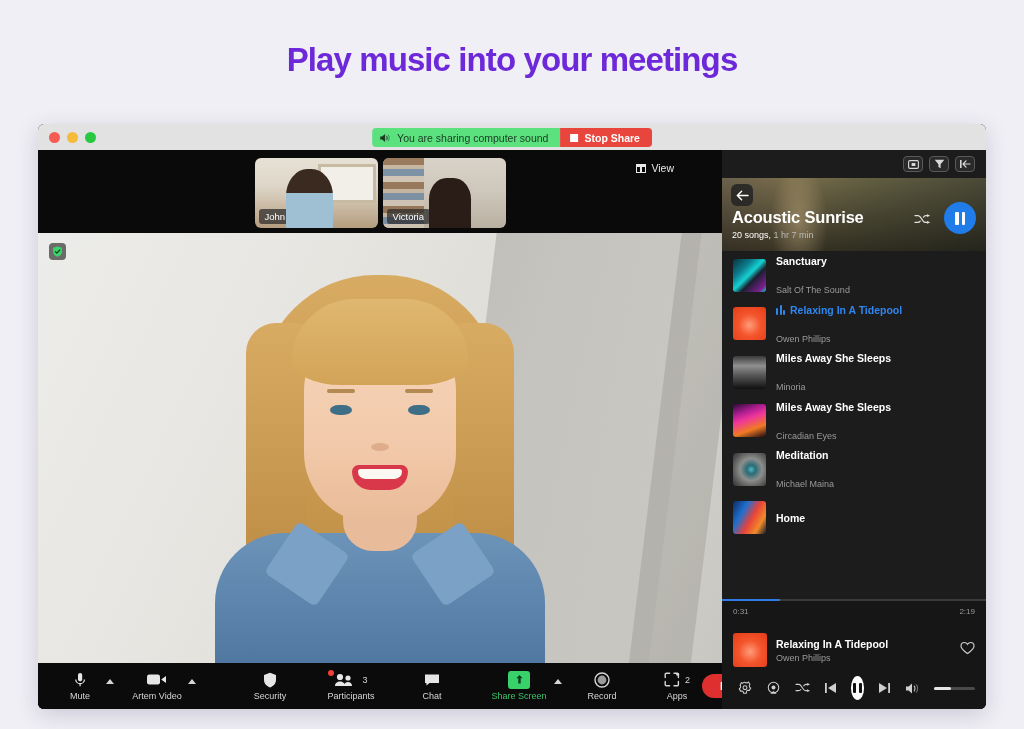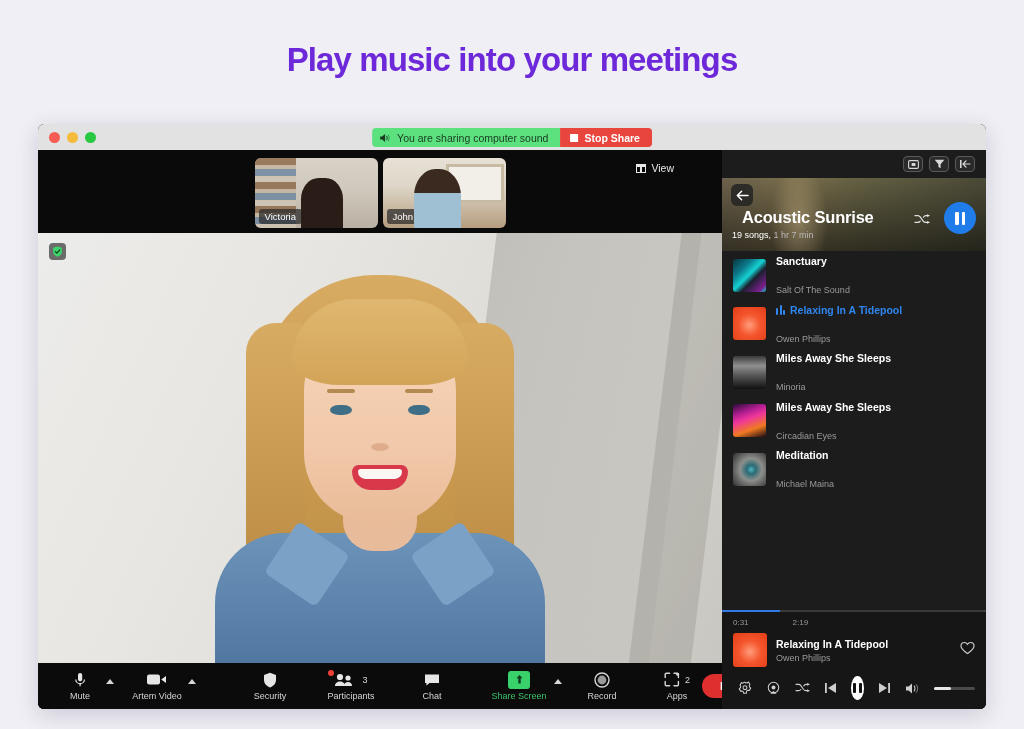--- a/index.html
+++ b/index.html
@@ -349,21 +349,21 @@
     background: radial-gradient(ellipse at center, rgba(255,225,170,.35), transparent 70%);
   }
   .hero-back {
     position: absolute; left: 9px; top: 6px; z-index: 2;
     width: 22px; height: 22px; border-radius: 6px;
     background: rgba(35,35,35,.85);
     display: flex; align-items: center; justify-content: center;
     font-size: 12px; color: #fff;
   }
   .hero-title {
-    position: absolute; left: 20px; top: 30px; z-index: 2;
+    position: absolute; left: 10px; top: 30px; z-index: 2;
     font-size: 16.5px; font-weight: bold; letter-spacing: -.2px;
   }
   .hero-sub { position: absolute; left: 10px; top: 52px; z-index: 2; font-size: 9px; }
   .hero-sub .dim { color: #b9b9b9; }
   .hero-shuffle {
     position: absolute; right: 56px; top: 34px; z-index: 2;
     color: #e3e3e3;
   }
   .hero-play {
     position: absolute; right: 10px; top: 24px; z-index: 2;
@@ -402,21 +402,21 @@
   .art-home      { background: linear-gradient(120deg,#0f2b5e 0%,#1f6fd0 30%,#e8433a 55%,#f08b2a 78%,#111a2e 100%); }
 
   .list-progress {
     position: absolute; left: 0; bottom: 0; height: 2px; width: 100%;
     background: #3a3a3a;
   }
   .list-progress i { display: block; height: 100%; width: 22%; background: #2f7ae5; }
 
   
   .nowplaying { background: #161616; padding: 6px 11px 9px; }
-  .times { display: flex; justify-content: flex-start; font-size: 8px; color: #9a9a9a; margin-bottom: 6px; gap: 44px; }
+  .times { display: flex; justify-content: space-between; font-size: 8px; color: #9a9a9a; margin-bottom: 17px; gap: 44px; }
   .np-row { display: flex; align-items: center; gap: 9px; }
   .np-art { width: 34px; height: 34px; border-radius: 3px; flex-shrink: 0; }
   .np-meta { display: flex; flex-direction: column; gap: 3px; }
   .np-title { font-size: 10.5px; font-weight: bold; }
   .np-artist { font-size: 9px; color: #9a9a9a; }
   .np-heart { margin-left: auto; color: #c9c9c9; }
   .np-controls { display: flex; align-items: center; gap: 14px; margin-top: 9px; padding-left: 4px; }
   .np-controls .ic { color: #cfcfcf; display: flex; align-items: center; }
   .np-play {
     width: 24px; height: 24px; border-radius: 50%; background: #fff;
@@ -455,25 +455,25 @@
         <span>Stop Share</span>
       </div>
     </div>
   </div>
 
   <div class="app-body">
 
     <div class="meeting-area">
 
       <div class="thumb-strip">
+        <div class="thumb thumb-john">
+          <span class="name">John</span>
+        </div>
         <div class="thumb thumb-victoria">
           <span class="name">Victoria</span>
-        </div>
-        <div class="thumb thumb-john">
-          <span class="name">John</span>
         </div>
         <div class="view-btn">
           <span class="view-grid"></span>
           <span>View</span>
         </div>
       </div>
 
       <div class="speaker">
         <div class="wall-shadow"></div>
         <div class="wall-shadow2"></div>
@@ -629,21 +629,21 @@
       </div>
 
       <div class="mp-hero">
         <div class="hero-back">
           <svg width="13" height="11" viewBox="0 0 13 11">
               <path d="M12 5.5H2M5.6 1.3 1.3 5.5l4.3 4.2" stroke="#fff" stroke-width="1.5" fill="none" stroke-linecap="round" stroke-linejoin="round"></path>
             </svg>
         </div>
         <div class="hero-title">Acoustic Sunrise</div>
         <div class="hero-sub">
-          <span>19 songs,</span>
+          <span>20 songs,</span>
           <span class="dim">1 hr 7 min</span>
         </div>
         <div class="hero-shuffle">
           <svg width="16" height="13" viewBox="0 0 16 13">
               <path d="M1 2.6h2.8c1 0 1.8.5 2.4 1.3l3 4.2c.6.8 1.4 1.3 2.4 1.3H15M1 9.4h2.8c1 0 1.8-.5 2.4-1.3M9.4 4.2c.6-1 1.4-1.6 2.5-1.6H15" stroke="#e3e3e3" stroke-width="1.2" fill="none" stroke-linecap="round"></path>
               <path d="M13.2.9 15.3 2.6 13.2 4.3M13.2 7.7l2.1 1.7-2.1 1.7" fill="#e3e3e3"></path>
             </svg>
         </div>
         <div class="hero-play">
           <span class="pause-bars">
@@ -696,20 +696,26 @@
         </div>
 
         <div class="track">
           <span class="art art-meditation"></span>
           <span class="t-meta">
             <span class="t-title">Meditation</span>
             <span class="t-artist">Michael Maina</span>
           </span>
         </div>
 
+        <div class="track">
+          <span class="art art-home"></span>
+          <span class="t-meta">
+            <span class="t-title">Home</span>
+          </span>
+        </div>
 
         <div class="list-progress">
             <i></i>
           </div>
       </div>
 
       <div class="nowplaying">
         <div class="times">
           <span>0:31</span>
           <span>2:19</span>

